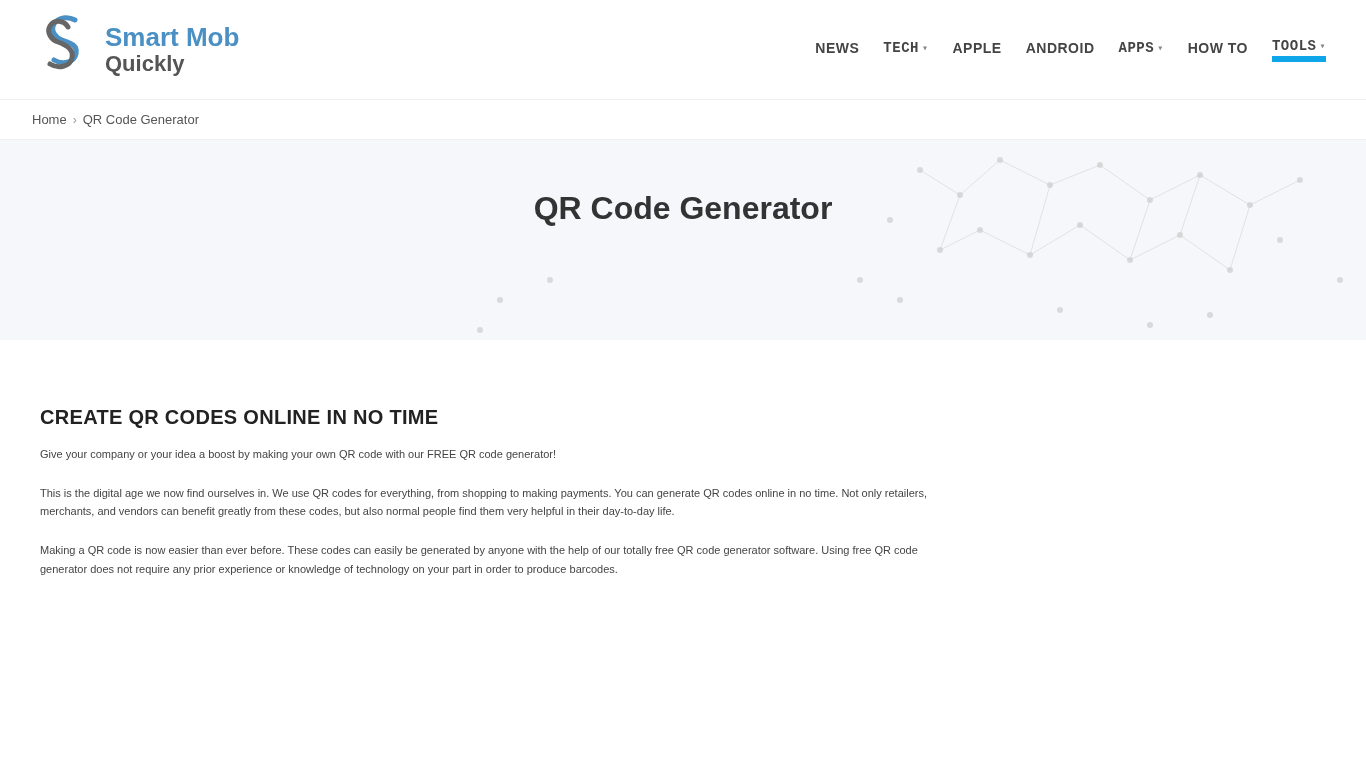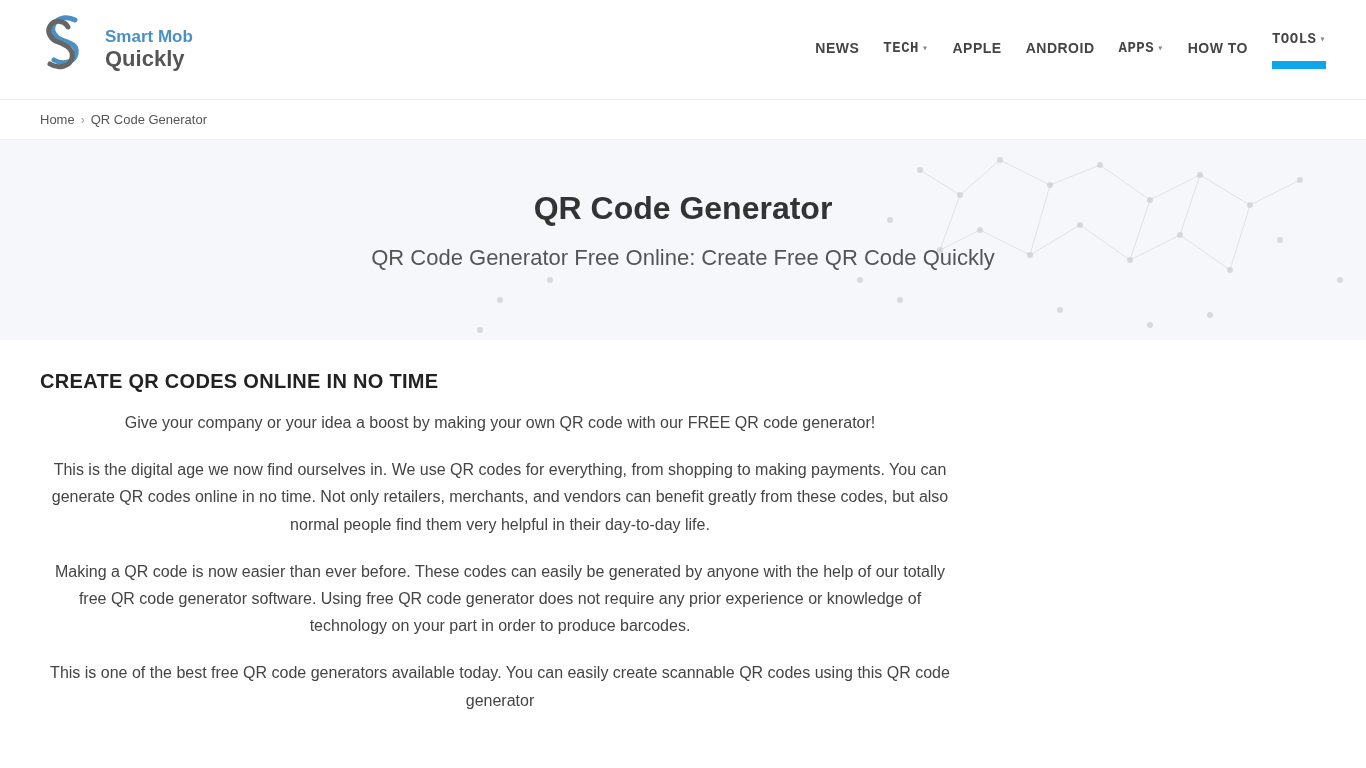--- a/index.html
+++ b/index.html
@@ -24,21 +24,21 @@
     .logo-icon {
       width: 55px;
       height: 75px;
     }
     .logo-text {
       display: flex;
       flex-direction: column;
       line-height: 1.1;
     }
     .logo-text .line1 {
-      font-size: 17px;
+      font-size: 26px;
       font-weight: 700;
       color: #4a90c4;
     }
     .logo-text .line2 {
       font-size: 22px;
       font-weight: 700;
       color: #555;
     }
     nav {
       display: flex;
@@ -50,37 +50,37 @@
       text-decoration: none;
       color: #444;
       font-size: 14px;
       font-weight: 600;
       letter-spacing: 0.5px;
       text-transform: uppercase;
       padding-bottom: 4px;
     }
     nav a.active {
       color: #444;
-      border-bottom: 8px solid #0ea5e9;
-      padding-bottom: 14px;
+      border-bottom: 6px solid #0ea5e9;
+      padding-bottom: 2px;
     }
     .nav-item-dropdown {
       display: flex;
       align-items: center;
       gap: 3px;
       font-family: Liberation Mono, monospace;
     }
     .chevron-down {
       font-size: 10px;
       color: #888;
     }
 
     
     .breadcrumb {
-      padding: 12px 40px;
+      padding: 12px 32px;
       font-size: 13px;
       color: #666;
       display: flex;
       align-items: center;
       gap: 6px;
       border-bottom: 1px solid #f0f0f0;
     }
     .breadcrumb a {
       color: #555;
       text-decoration: none;
@@ -124,27 +124,27 @@
       padding: 30px 40px 40px;
       max-width: 1000px;
     }
     .main-content h3 {
       font-size: 20px;
       font-weight: 700;
       color: #222;
       letter-spacing: 0.3px;
       margin-bottom: 16px;
       text-transform: uppercase;
+      margin-top: 36px;
     }
     .main-content p {
-      font-size: 16px;
+      font-size: 11px;
       line-height: 1.7;
       color: #444;
       margin-bottom: 20px;
-      text-align: center;
     }
   </style>
 </head>
 <body>
 
 <header>
   <a class="logo-area" href="#">
 
     <svg class="logo-icon" viewBox="0 0 55 75" xmlns="http://www.w3.org/2000/svg">
 
@@ -230,22 +230,20 @@
     <line x1="1050" y1="45" x2="1030" y2="115" stroke="#ccc" stroke-width="1" opacity="0.5"></line>
     <line x1="1150" y1="60" x2="1130" y2="120" stroke="#ccc" stroke-width="1" opacity="0.5"></line>
     <line x1="1200" y1="35" x2="1180" y2="95" stroke="#ccc" stroke-width="1" opacity="0.5"></line>
     <line x1="1250" y1="65" x2="1230" y2="130" stroke="#ccc" stroke-width="1" opacity="0.5"></line>
 
     <line x1="115" y1="640" x2="160" y2="680" stroke="#ccc" stroke-width="1" opacity="0.4"></line>
     <line x1="450" y1="600" x2="500" y2="580" stroke="#ccc" stroke-width="1" opacity="0.4"></line>
   </svg>
 
   <h1>QR Code Generator</h1>
-  <h2>QR Code Generator Free Online: Create Free QR Code Quickly</h2>
 </div>
 
 <div class="main-content">
   <h3>CREATE QR CODES ONLINE IN NO TIME</h3>
   <p>Give your company or your idea a boost by making your own QR code with our FREE QR code generator!</p>
   <p>This is the digital age we now find ourselves in. We use QR codes for everything, from shopping to making payments. You can generate QR codes online in no time. Not only retailers, merchants, and vendors can benefit greatly from these codes, but also normal people find them very helpful in their day-to-day life.</p>
   <p>Making a QR code is now easier than ever before. These codes can easily be generated by anyone with the help of our totally free QR code generator software. Using free QR code generator does not require any prior experience or knowledge of technology on your part in order to produce barcodes.</p>
-  <p>This is one of the best free QR code generators available today. You can easily create scannable QR codes using this QR code generator</p>
 </div>
 
 </body></html>

